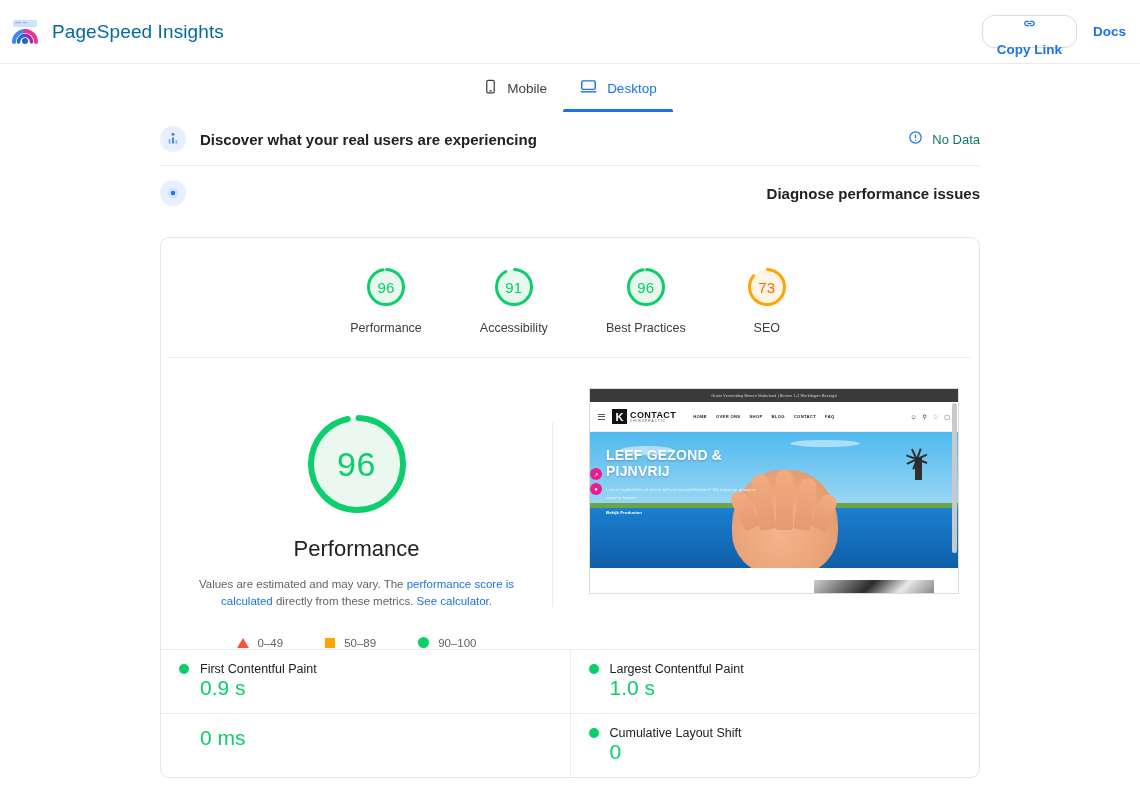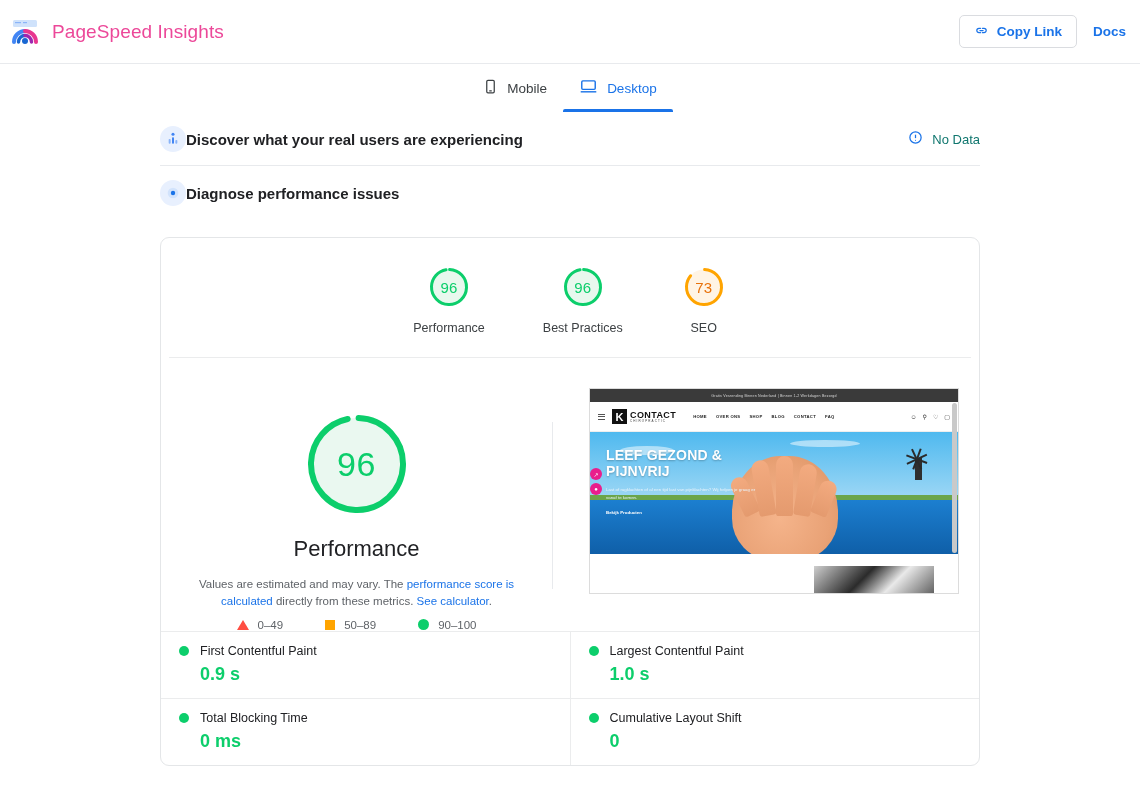--- a/index.html
+++ b/index.html
@@ -17,32 +17,33 @@
     height: 64px;
     display: flex;
     align-items: center;
     padding: 0 14px 0 10px;
     border-bottom: 1px solid #e8eaed;
     background: #fff;
   }
   .brand { display: flex; align-items: center; gap: 12px; }
   .logo-wrap { width: 30px; height: 30px; position: relative; flex: none; }
   .brand-title {
-    font-size: 19px; font-weight: 400; color: #ec4899; letter-spacing: .1px;
+    font-size: 19px; font-weight: 400; color: #0369a1; letter-spacing: .1px;
   }
   .header-right {
     margin-left: auto; display: flex; align-items: center; gap: 16px;
   }
   .copy-link-btn {
     display: flex; align-items: center; gap: 8px;
     height: 33px; padding: 0 14px;
-    border: 1px solid #dadce0; border-radius: 5px;
+    border: 1px solid #dadce0; border-radius: 12px;
     background: #fff; cursor: pointer;
     color: #1a73e8; font-size: 13.5px; font-weight: 700;
     font-family: "Liberation Sans", sans-serif;
+    flex-direction: column;
   }
   .docs-link {
     color: #1a73e8; font-size: 13.5px; font-weight: 700;
     text-decoration: none; cursor: pointer;
   }
 
   
   .tabbar {
     height: 48px; display: flex; justify-content: center; align-items: stretch;
     gap: 0; background: #fff;
@@ -56,24 +57,25 @@
   .tab.active { color: #1a73e8; font-weight: 400; }
   .tab.active::after {
     content: ""; position: absolute; left: 0; right: 0; bottom: 0;
     height: 3px; background: #1a73e8; border-radius: 2px 2px 0 0;
   }
 
   
   .page { width: 1140px; padding: 0 160px; }
 
   .section-head {
-    display: flex; align-items: center; 
+    display: flex; align-items: center; gap: 14px;
     padding: 14px 0 13px 0;
     border-bottom: 1px solid #e8eaed;
     position: relative;
+    justify-content: space-between;
   }
   .section-head.noborder { border-bottom: none; }
   .sec-badge {
     width: 26px; height: 26px; border-radius: 50%;
     background: #e8f0fe; display: flex; align-items: center; justify-content: center;
     flex: none;
   }
   .sec-title { font-size: 15px; font-weight: 700; color: #202124; }
   .nodata {
     margin-left: auto; display: flex; align-items: center; gap: 9px;
@@ -119,21 +121,21 @@
     position: absolute; inset: 0; display: flex; align-items: center; justify-content: center;
     font-size: 34px; color: #0cce6b; letter-spacing: .5px;
   }
   .perf-title { font-size: 22px; font-weight: 400; color: #202124; margin-bottom: 14px; }
   .perf-desc {
     font-size: 11.5px; color: #5f6368; text-align: center; line-height: 1.5;
     max-width: 345px;
   }
   .perf-desc a { color: #1a73e8; text-decoration: none; cursor: pointer; }
 
-  .legend { display: flex; gap: 42px; margin-top: 8px; }
+  .legend { display: flex; gap: 42px; margin-top: 26px; }
   .legend-item { display: flex; align-items: center; gap: 9px; font-size: 11.5px; color: #5f6368; }
   .sw-tri {
     width: 0; height: 0; border-left: 6px solid transparent; border-right: 6px solid transparent;
     border-bottom: 10px solid #ff4e42;
   }
   .sw-sq { width: 10px; height: 10px; background: #ffa400; }
   .sw-circ { width: 11px; height: 11px; border-radius: 50%; background: #0cce6b; }
 
   
   .thumb {
@@ -155,21 +157,21 @@
     font-family: "Liberation Sans", sans-serif;
   }
   .tb-brand-txt { line-height: 1; }
   .tb-brand-txt b { display:block; font-size: 9px; letter-spacing: .4px; color:#111; font-weight:700; }
   .tb-brand-txt i { display:block; font-size: 3px; letter-spacing: 1.1px; color:#444; font-style:normal; }
   .tb-menu { display:flex; gap:9px; margin-left: 10px; }
   .tb-menu span { font-size: 4.2px; color:#222; letter-spacing:.3px; font-weight:700; }
   .tb-icons { margin-left:auto; display:flex; gap:6px; align-items:center; }
   .tb-icons span { font-size:6px; color:#333; }
 
-  .tb-hero { height: 122px; position: relative; overflow: hidden; }
+  .tb-hero { height: 136px; position: relative; overflow: hidden; }
   .tb-sky { position:absolute; inset:0 0 44% 0; background: linear-gradient(#4fb9ef, #9fd8f5); }
   .tb-water { position:absolute; left:0; right:0; bottom:0; height:44%;
               background: linear-gradient(#1c7fd0, #0f5fa8); }
   .tb-grass { position:absolute; left:0; right:0; top:52%; height:7%; background:#6ba54a; }
   .tb-cloud { position:absolute; background: rgba(255,255,255,.5); border-radius: 50%; }
   .tb-mill { position:absolute; right: 52px; top: 14px; }
   .tb-mill .post { position:absolute; left:9px; top:12px; width:7px; height:22px; background:#2f2f2f; }
   .tb-mill .bl { position:absolute; left:10px; top:2px; width:1.6px; height:22px; background:#2a2a2a; transform-origin: center; }
   .tb-hand {
     position:absolute; left: 142px; bottom: -6px; width: 106px; height: 104px;
@@ -212,21 +214,21 @@
 
   .metrics-grid { display: flex; }
   .metrics-col { flex: 1; }
   .metrics-col.left { border-right: 1px solid #ebeced; }
   .metric {
     padding: 12px 18px 13px 18px;
     border-top: 1px solid #ebeced;
   }
   .metric-name { display:flex; align-items:center; gap: 11px; font-size: 12.5px; color:#202124; }
   .metric-dot { width: 10px; height: 10px; border-radius: 50%; background: #0cce6b; flex: none; }
-  .metric-value { font-size: 18px; color: #0cce6b; margin-top: 6px; margin-left: 21px; font-weight: 700; }
+  .metric-value { font-size: 21px; color: #0cce6b; margin-left: 21px; font-weight: 400; }
 </style>
 </head>
 <body>
 
 <div class="header">
   <div class="brand">
     <span class="logo-wrap">
       <svg width="30" height="30" viewBox="0 0 30 30">
         <rect x="3" y="3" width="24" height="7" rx="1.5" fill="#cfe2fb"></rect>
         <rect x="5" y="5" width="6" height="1.2" fill="#8ab4f8"></rect>
@@ -319,20 +321,30 @@
         <div class="mini-gauge">
           <svg width="46" height="46" viewBox="0 0 46 46">
             <circle cx="23" cy="23" r="17.5" fill="#e8f8ee"></circle>
             <circle cx="23" cy="23" r="17.5" fill="none" stroke="#0cce6b" stroke-width="3" stroke-dasharray="105.6 110" stroke-linecap="round" transform="rotate(-88 23 23)"></circle>
           </svg>
           <span class="num" style="color:#0cce6b">96</span>
         </div>
         <span class="gauge-label">Performance</span>
       </div>
 
+      <div class="gauge-item">
+        <div class="mini-gauge">
+          <svg width="46" height="46" viewBox="0 0 46 46">
+            <circle cx="23" cy="23" r="17.5" fill="#e8f8ee"></circle>
+            <circle cx="23" cy="23" r="17.5" fill="none" stroke="#0cce6b" stroke-width="3" stroke-dasharray="100.1 110" stroke-linecap="round" transform="rotate(-88 23 23)"></circle>
+          </svg>
+          <span class="num" style="color:#0cce6b">91</span>
+        </div>
+        <span class="gauge-label">Accessibility</span>
+      </div>
 
       <div class="gauge-item">
         <div class="mini-gauge">
           <svg width="46" height="46" viewBox="0 0 46 46">
             <circle cx="23" cy="23" r="17.5" fill="#e8f8ee"></circle>
             <circle cx="23" cy="23" r="17.5" fill="none" stroke="#0cce6b" stroke-width="3" stroke-dasharray="105.6 110" stroke-linecap="round" transform="rotate(-88 23 23)"></circle>
           </svg>
           <span class="num" style="color:#0cce6b">96</span>
         </div>
         <span class="gauge-label">Best Practices</span>
@@ -468,24 +480,20 @@
     <div class="metrics-grid">
       <div class="metrics-col left">
         <div class="metric">
           <div class="metric-name">
             <span class="metric-dot"></span>
             <span>First Contentful Paint</span>
           </div>
           <div class="metric-value">0.9 s</div>
         </div>
         <div class="metric">
-          <div class="metric-name">
-            <span class="metric-dot"></span>
-            <span>Total Blocking Time</span>
-          </div>
           <div class="metric-value">0 ms</div>
         </div>
       </div>
 
       <div class="metrics-col">
         <div class="metric">
           <div class="metric-name">
             <span class="metric-dot"></span>
             <span>Largest Contentful Paint</span>
           </div>

